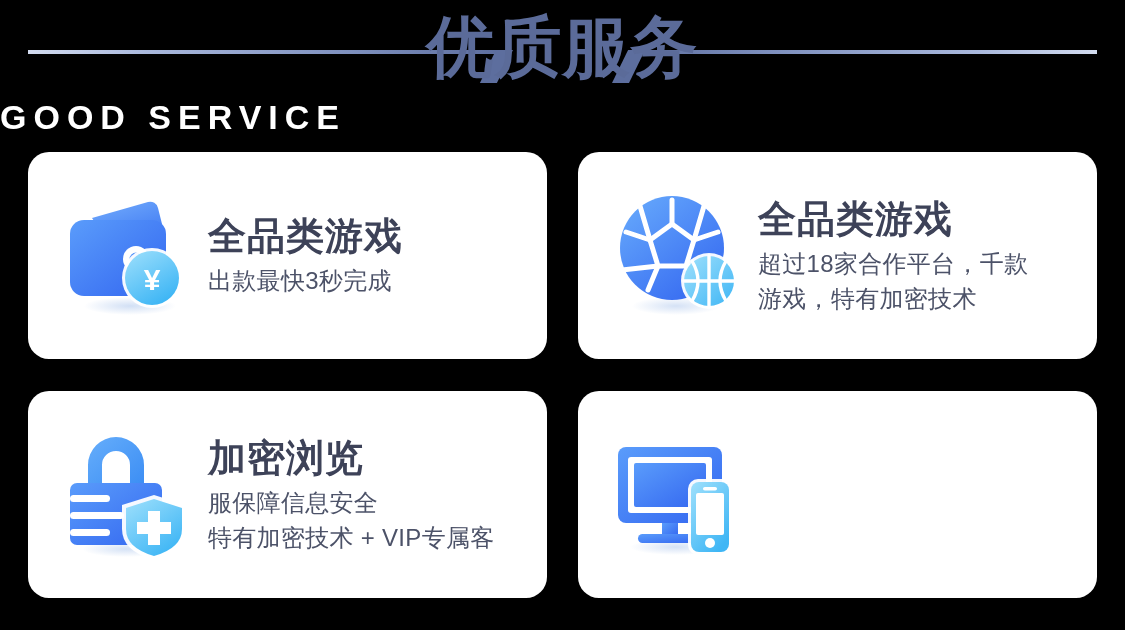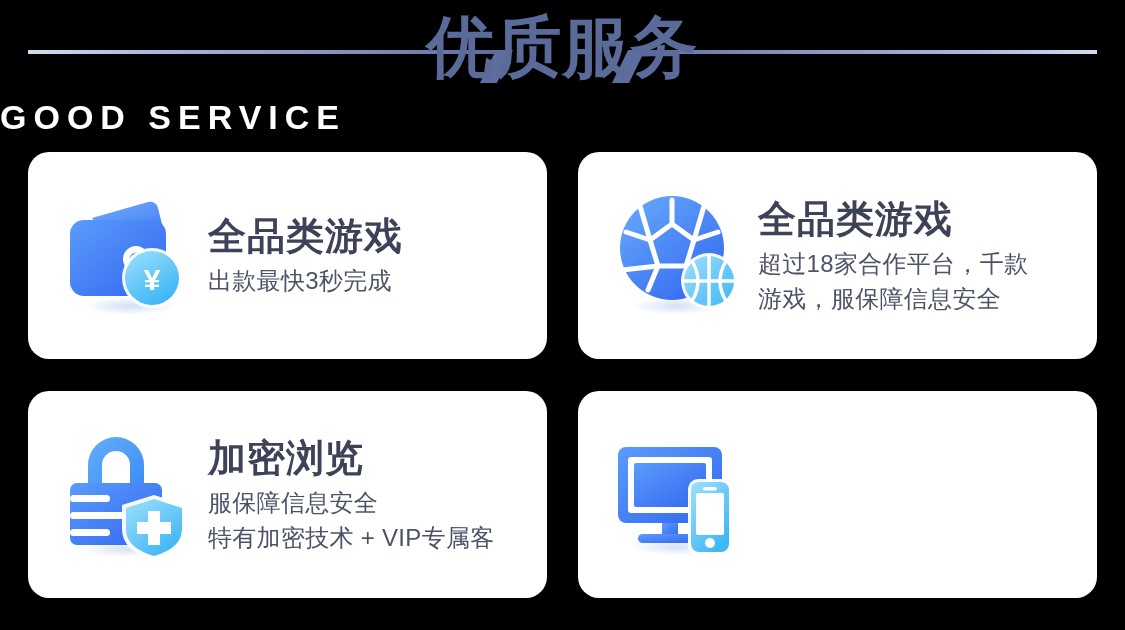--- a/index.html
+++ b/index.html
@@ -180,21 +180,21 @@
             <path d="M97 66 L97 116"></path>
             <path d="M72 91 L122 91"></path>
             <path d="M80 71 q12 20 0 40"></path>
             <path d="M114 71 q-12 20 0 40"></path>
           </g>
         </svg>
       </div>
       <div class="card-text">
         <div class="card-title">全品类游戏</div>
         <div class="card-desc">超过18家合作平台，千款</div>
-        <div class="card-desc">游戏，服保障信息安全</div>
+        <div class="card-desc">游戏，特有加密技术</div>
       </div>
     </div>
 
     <div class="card">
       <div class="card-icon">
         <svg viewBox="0 0 132 132" xmlns="http://www.w3.org/2000/svg">
           <defs>
             <linearGradient id="lg" x1="0" y1="0" x2="1" y2="1">
               <stop offset="0" stop-color="#5a9cfb"></stop>
                 <stop offset="1" stop-color="#3366f0"></stop>

